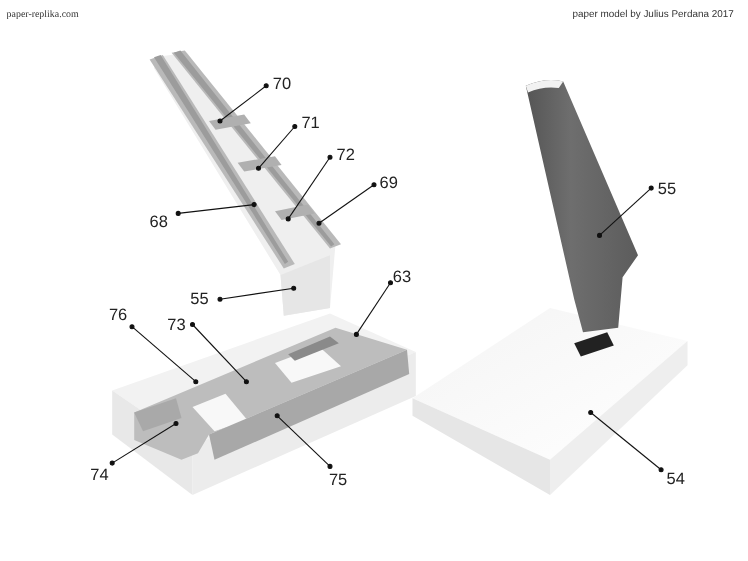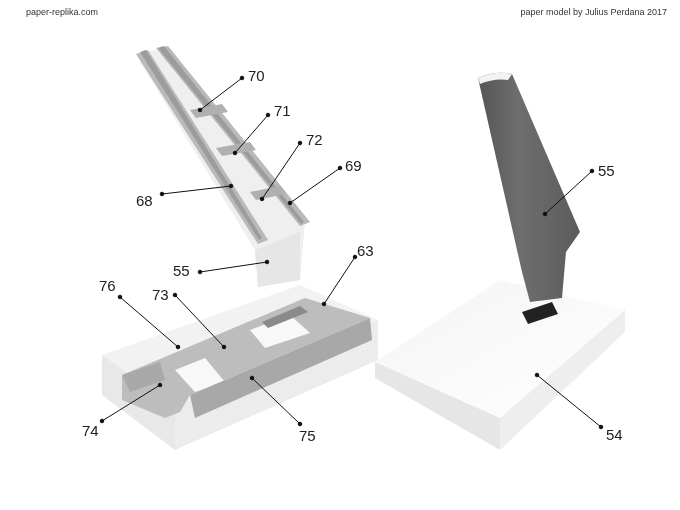--- a/index.html
+++ b/index.html
@@ -1,19 +1,19 @@
 <!DOCTYPE html>
 <html><head>
 <meta charset="utf-8">
 <style>
   html, body { margin: 0; padding: 0; background: #ffffff; }
   body { width: 680px; height: 510px; position: relative; overflow: hidden;
          font-family: "Liberation Sans", sans-serif; }
   .hdr { position: absolute; top: 7px; font-size: 9px; color: #333; }
-  .hdr-left { left: 26px; }
+  .hdr-left { left: 6px; font-family: Liberation Serif, serif; }
   .hdr-right { right: 13px; }
   svg { position: absolute; left: 0; top: 0; }
   .lbl { font-family: "Liberation Sans", sans-serif; font-size: 15px; fill: #222; }
 </style>
 </head>
 <body>
 
 <div class="hdr hdr-left">paper-replika.com</div>
 <div class="hdr hdr-right">paper model by Julius Perdana 2017</div>
 

